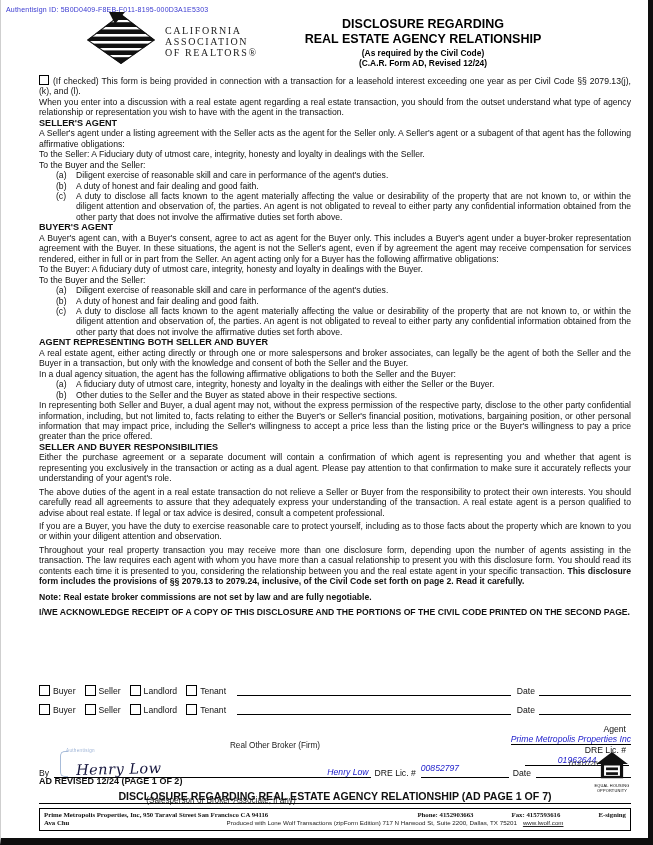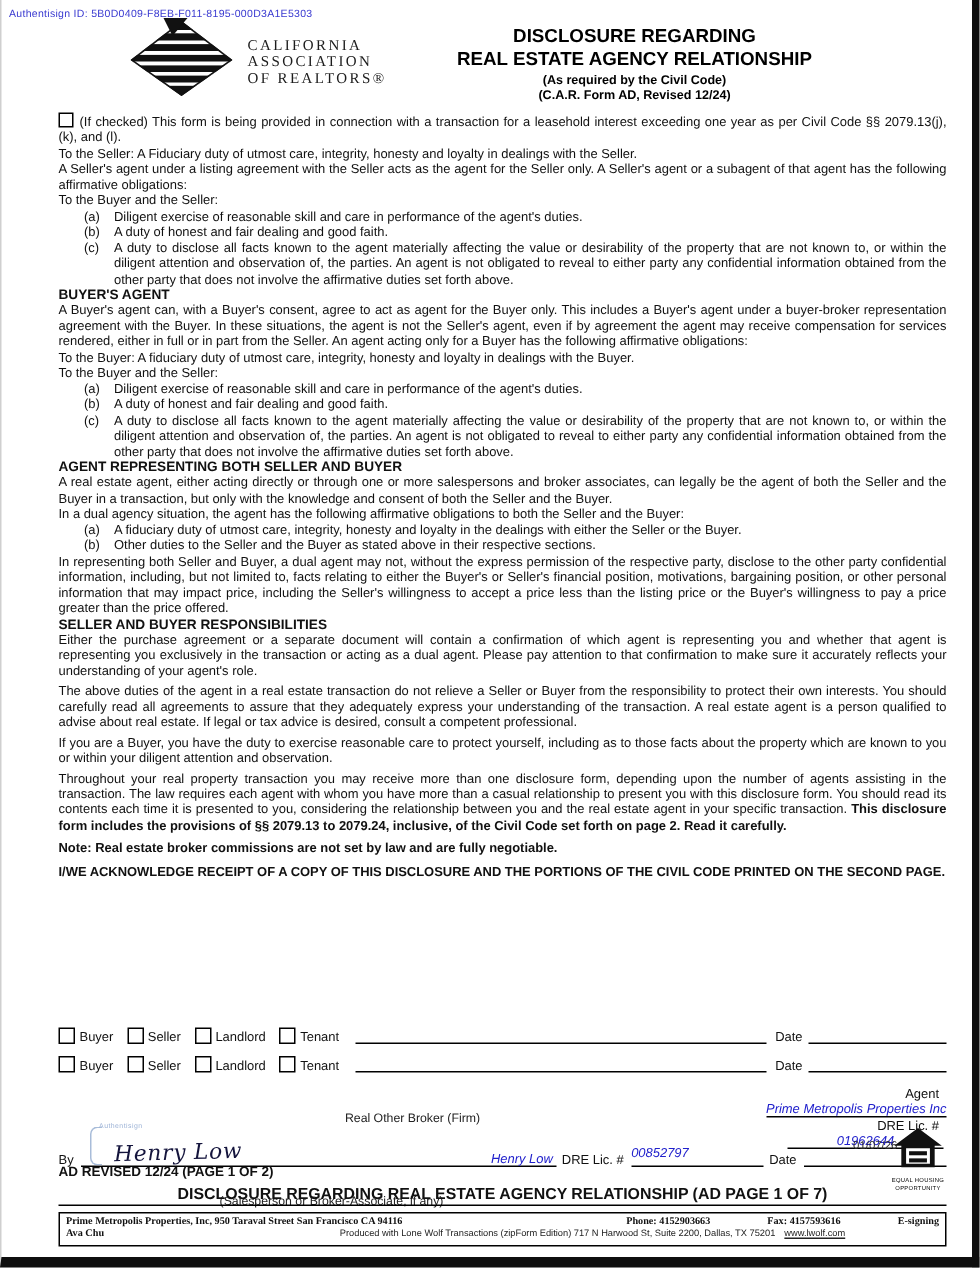--- a/index.html
+++ b/index.html
@@ -105,23 +105,25 @@
 
   <div class="title-block">
     <div class="title-main">DISCLOSURE REGARDING</div>
     <div class="title-main">REAL ESTATE AGENCY RELATIONSHIP</div>
     <div class="title-sub first">(As required by the Civil Code)</div>
     <div class="title-sub">(C.A.R. Form AD, Revised 12/24)</div>
   </div>
 
   <div class="textarea">
     <p><span class="check-sq"></span><span>(If checked) This form is being provided in connection with a transaction for a leasehold interest exceeding one year as per Civil Code §§ 2079.13(j), (k), and (l).</span></p>
-
+    <p>When you enter into a discussion with a real estate agent regarding a real estate transaction, you should from the outset understand what type of agency relationship or representation you wish to have with the agent in the transaction.</p>
+
+    <p class="hd">SELLER'S AGENT</p>
+    <p>A Seller's agent under a listing agreement with the Seller acts as the agent for the Seller only. A Seller's agent or a subagent of that agent has the following affirmative obligations:</p>
     <p>To the Seller: A Fiduciary duty of utmost care, integrity, honesty and loyalty in dealings with the Seller.</p>
-    <p>A Seller's agent under a listing agreement with the Seller acts as the agent for the Seller only. A Seller's agent or a subagent of that agent has the following affirmative obligations:</p>
     <p>To the Buyer and the Seller:</p>
     <div class="li"><span class="m">(a)</span><span>Diligent exercise of reasonable skill and care in performance of the agent's duties.</span></div>
     <div class="li"><span class="m">(b)</span><span>A duty of honest and fair dealing and good faith.</span></div>
     <div class="li"><span class="m">(c)</span><span>A duty to disclose all facts known to the agent materially affecting the value or desirability of the property that are not known to, or within the diligent attention and observation of, the parties. An agent is not obligated to reveal to either party any confidential information obtained from the other party that does not involve the affirmative duties set forth above.</span></div>
 
     <p class="hd">BUYER'S AGENT</p>
     <p>A Buyer's agent can, with a Buyer's consent, agree to act as agent for the Buyer only. This includes a Buyer's agent under a buyer-broker representation agreement with the Buyer. In these situations, the agent is not the Seller's agent, even if by agreement the agent may receive compensation for services rendered, either in full or in part from the Seller. An agent acting only for a Buyer has the following affirmative obligations:</p>
     <p>To the Buyer: A fiduciary duty of utmost care, integrity, honesty and loyalty in dealings with the Buyer.</p>
     <p>To the Buyer and the Seller:</p>
     <div class="li"><span class="m">(a)</span><span>Diligent exercise of reasonable skill and care in performance of the agent's duties.</span></div>

